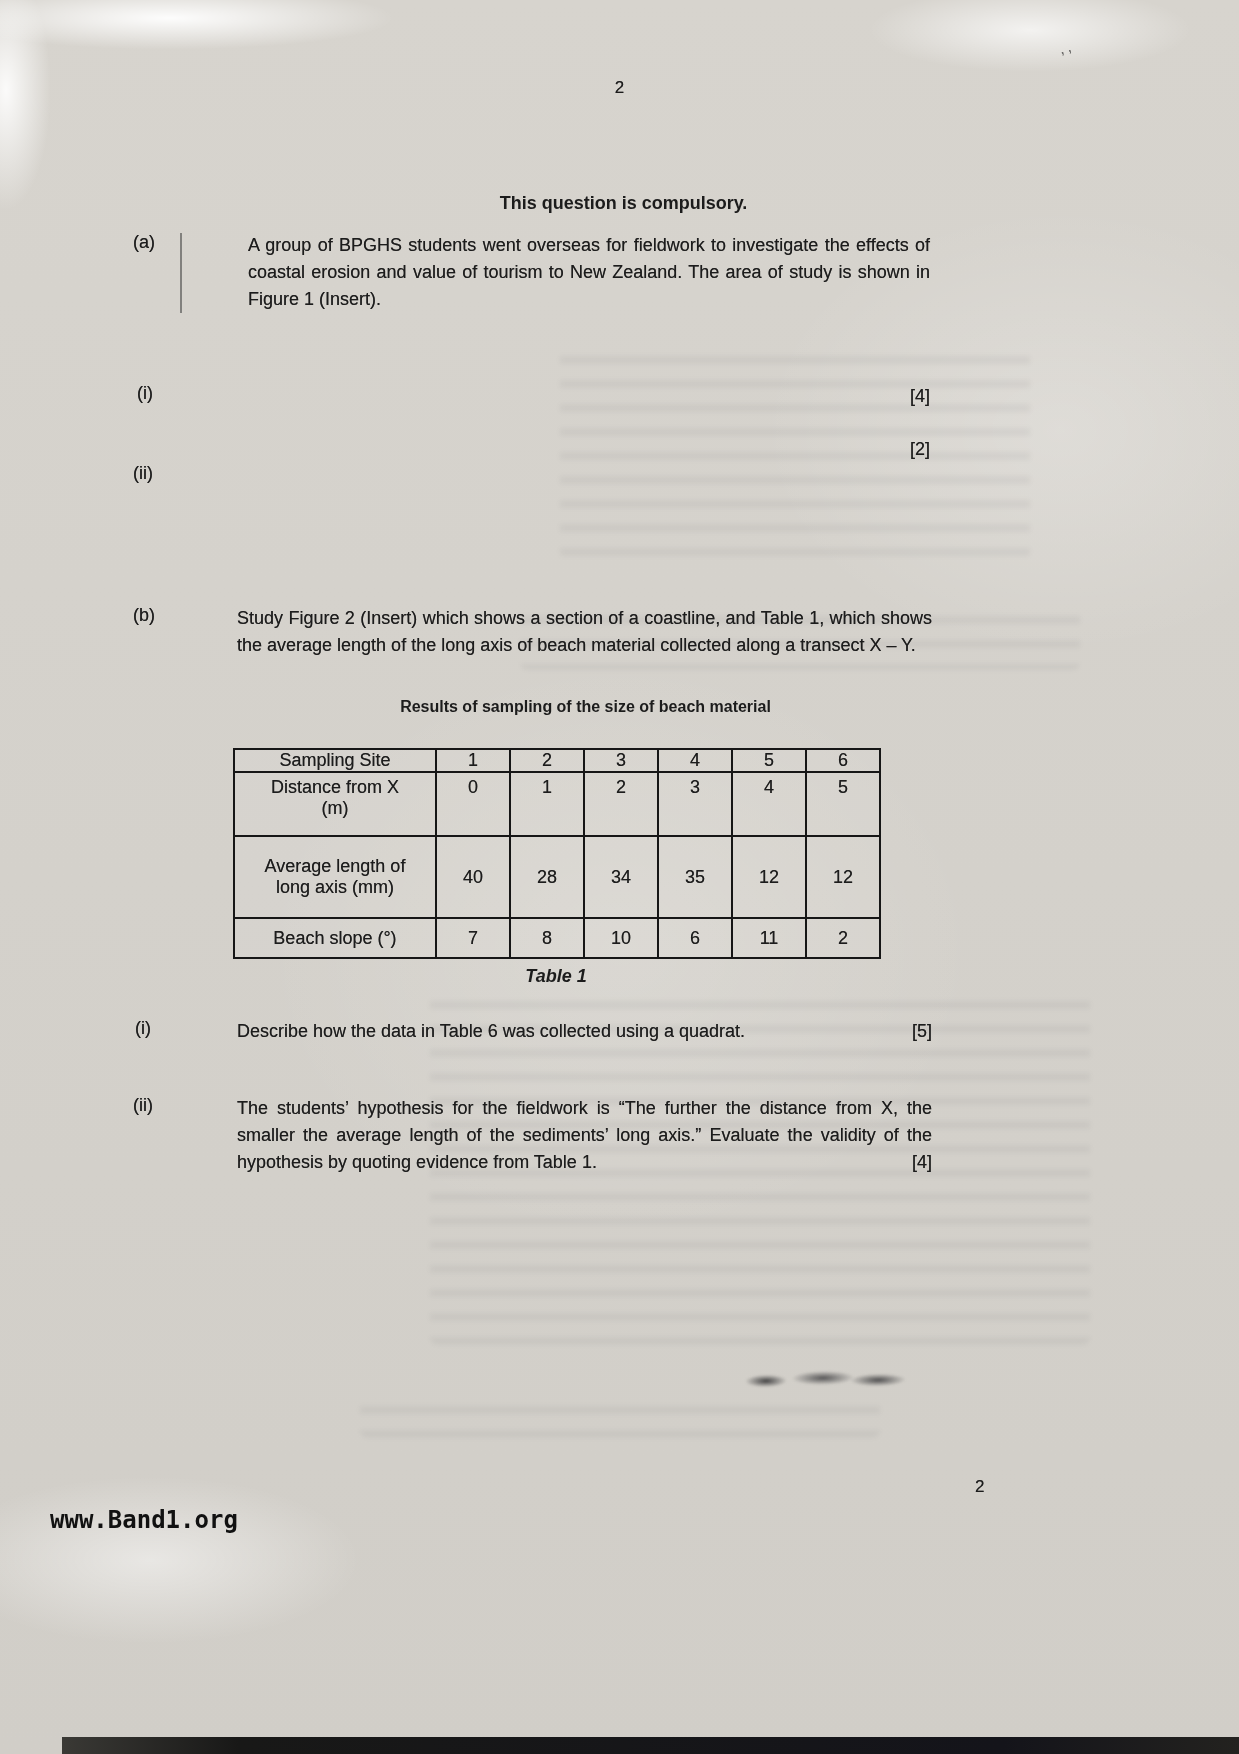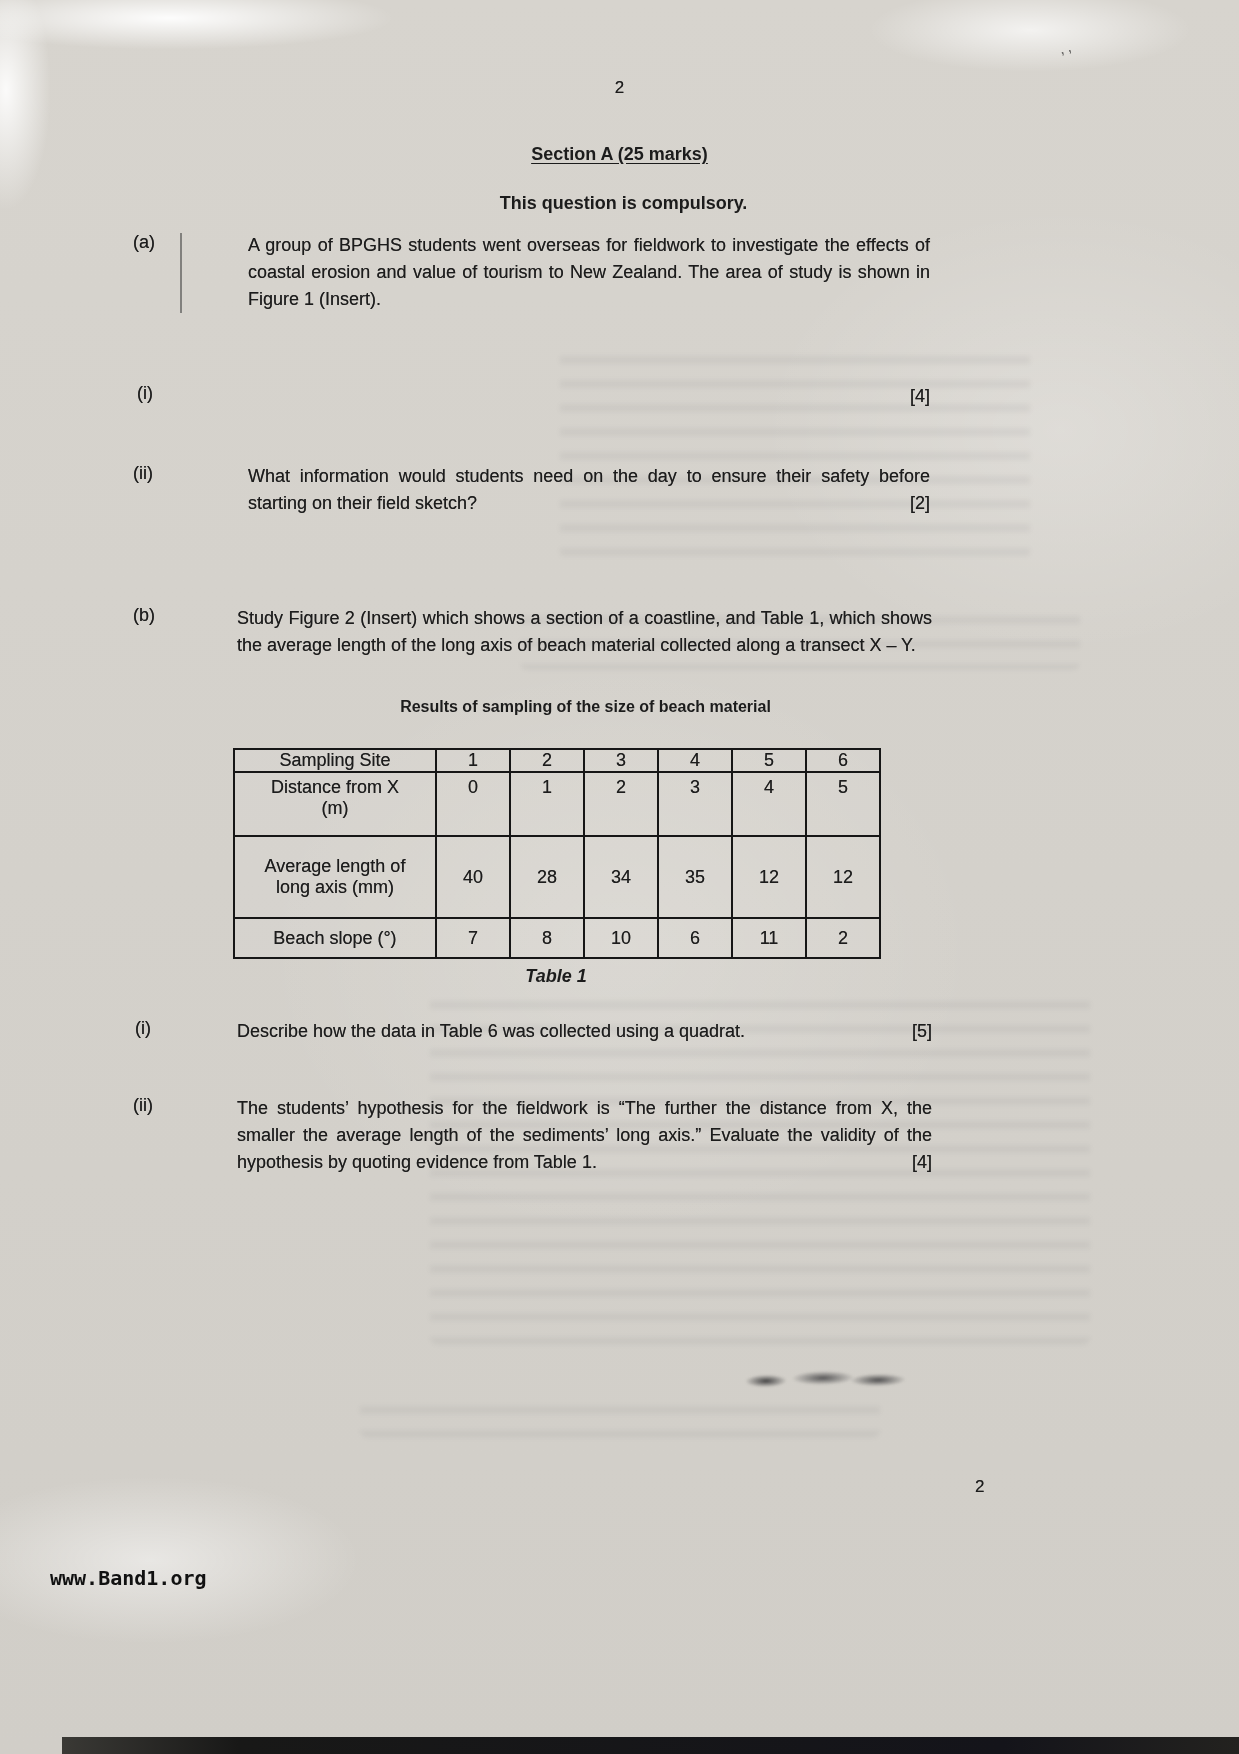--- a/index.html
+++ b/index.html
@@ -63,62 +63,60 @@
   .smudge {
     left:738px; top:1366px; width:168px; height:28px;
     background:
       radial-gradient(ellipse 30px 9px at 28px 14px, rgba(40,40,42,0.85), transparent 70%),
       radial-gradient(ellipse 45px 10px at 85px 12px, rgba(55,55,58,0.8), transparent 70%),
       radial-gradient(ellipse 40px 9px at 140px 15px, rgba(45,45,48,0.8), transparent 70%);
     filter:blur(1.2px);
     transform:rotate(-1deg);
   }
   .footer-url {
-    left:50px; top:1566px; font-family:"DejaVu Sans Mono", monospace;
-    font-size:20px; font-weight:bold; color:#111;text-align:center;
+    left:50px; top:1506px; font-family:"DejaVu Sans Mono", monospace;
+    font-size:24px; font-weight:bold; color:#111;text-align:center;
   }
   .bottom-bar {
     left:62px; right:0; top:1737px; height:17px;
     background:linear-gradient(90deg, #3a3935, #181817 15%, #14141a 80%, #23221f);
   }
   .pageno { font-size:17px; text-shadow:0 0 0.6px rgba(25,25,25,0.65); }
 </style>
 </head>
 <body>
 
 <div class="page">
 
   <div class="abs ghost ghost-1"></div>
   <div class="abs ghost ghost-2"></div>
   <div class="abs ghost ghost-3"></div>
   <div class="abs ghost ghost-4"></div>
   <div class="abs speck">’ ’</div>
 
   <div class="abs center pageno" style="top:78px;">2</div>
 
-  <div class="abs center bold underline" style="top:144px; font-size:18px;">Section A (25 marks)</div>
   <div class="abs center bold" style="top:193px; font-size:18px;padding-left:8px;">This question is compulsory.</div>
 
   <div class="abs margin-line"></div>
   <div class="abs" style="top:232px; left:0; width:1239px;">
     <div class="qlabel">(a)</div>
     <div class="qtext-a txt">A group of BPGHS students went overseas for fieldwork to investigate the effects of coastal erosion and value of tourism to New Zealand. The area of study is shown in Figure 1 (Insert).</div>
   </div>
 
   <div class="abs" style="top:383px; left:0; width:1239px;">
     <div class="qlabel" style="left:137px;">(i)</div>
     <div class="qtext-a txt" style="text-align:left;">
       <span class="marks at-top">[4]</span>
     </div>
   </div>
 
   <div class="abs" style="top:463px; left:0; width:1239px;">
     <div class="qlabel">(ii)</div>
     <div class="qtext-a txt">
-      <span>What information would students need on the day to ensure their safety before starting on their field sketch?</span>
       <span class="marks at-bottom">[2]</span>
     </div>
   </div>
 
   <div class="abs" style="top:605px; left:0; width:1239px;">
     <div class="qlabel">(b)</div>
     <div class="qtext-b txt">Study Figure 2 (Insert) which shows a section of a coastline, and Table 1, which shows the average length of the long axis of beach material collected along a transect X – Y.</div>
   </div>
 
   <div class="abs bold" style="top:698px; left:233px; width:705px; text-align:center; font-size:16px;">Results of sampling of the size of beach material</div>

